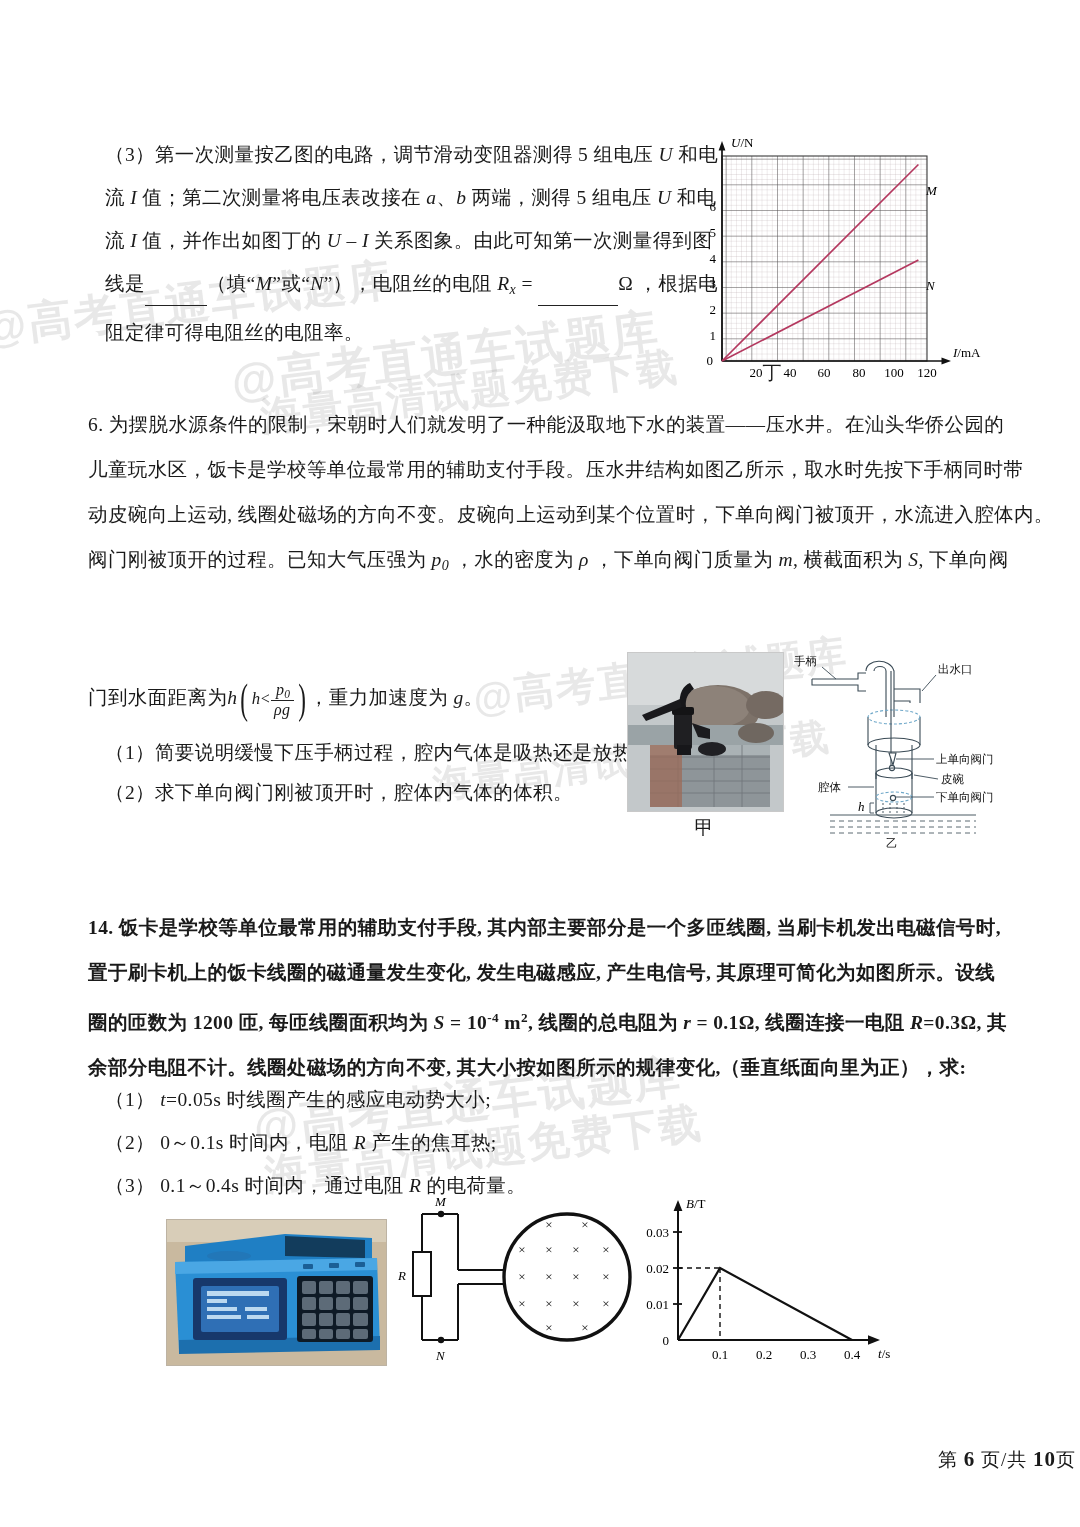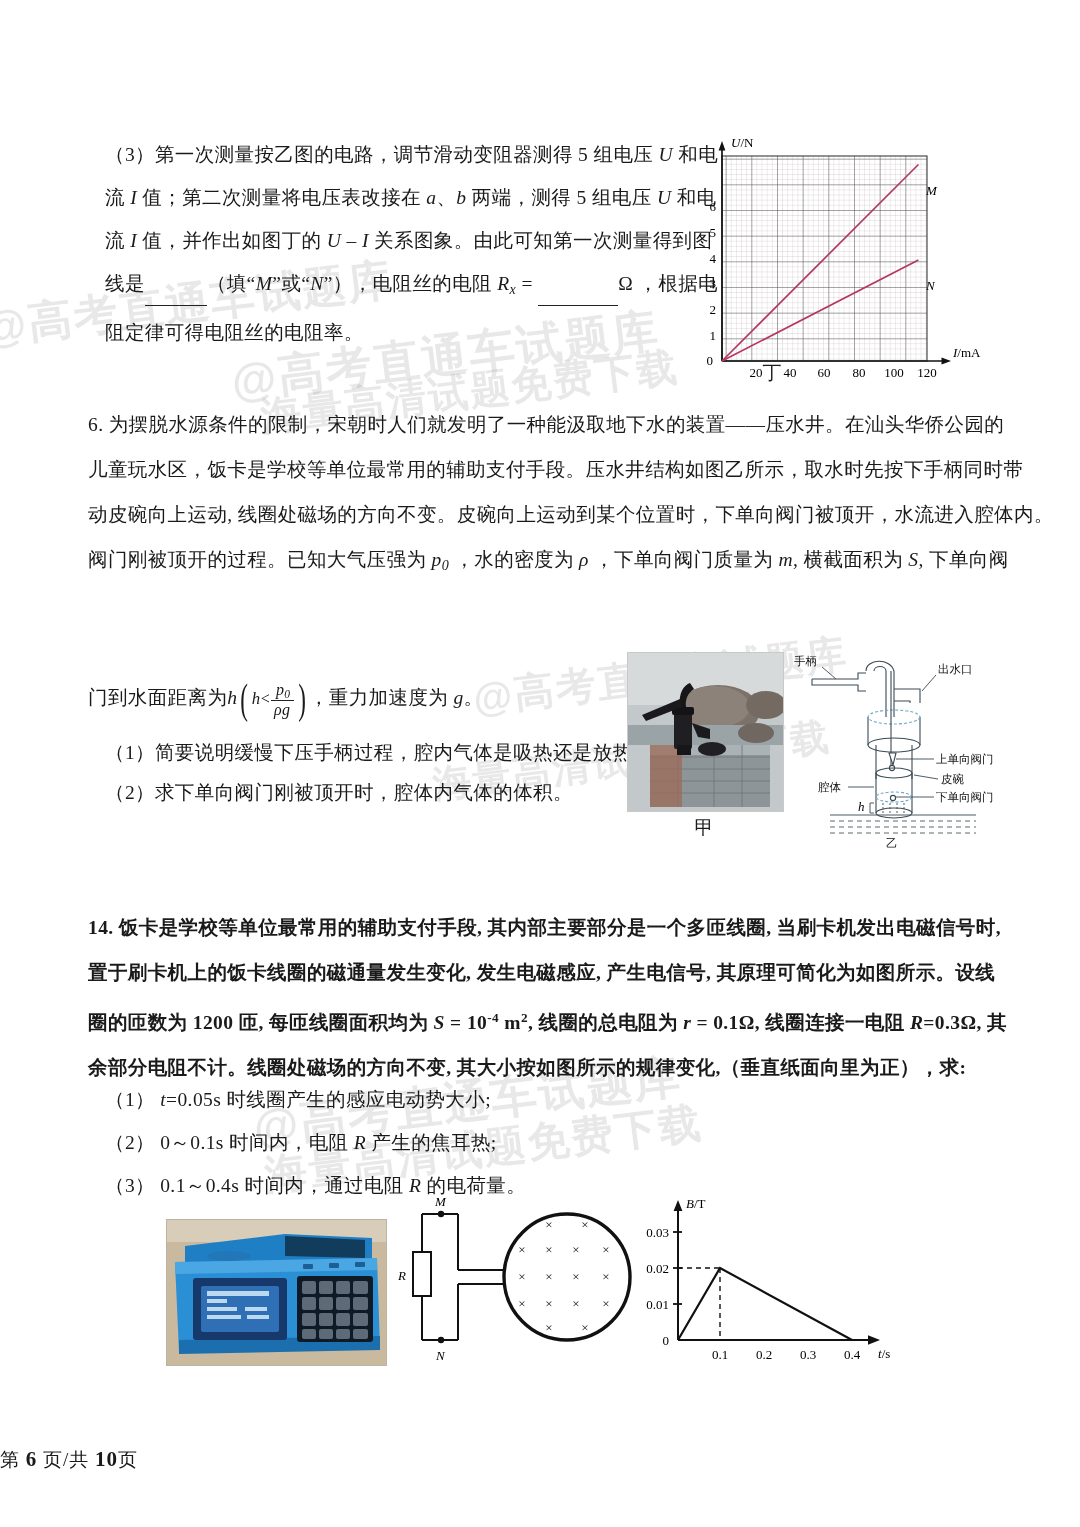--- a/index.html
+++ b/index.html
@@ -96,21 +96,21 @@
     width: 219px; height: 145px;
     overflow: hidden;
     background: #cbb99d;
     border: 1px solid #bdb3a3;
   }
 
   .footer {
     position: absolute;
     left: 0; right: 4px;
     top: 1447px;
-    text-align: left;
+    text-align: right;
     font-size: 19px;
     letter-spacing: 1px;
   }
   .footer b { font-size: 21px; }
 
   svg { display:block; overflow: visible; }
   .lbl { font-family:"Liberation Serif", serif; font-size: 13px; }
   .lbl-i { font-family:"Liberation Serif", serif; font-style: italic; font-size: 13px;}
   .cn { font-family:"Liberation Sans", sans-serif; font-size: 11.5px; fill:#111; }
 </style>

